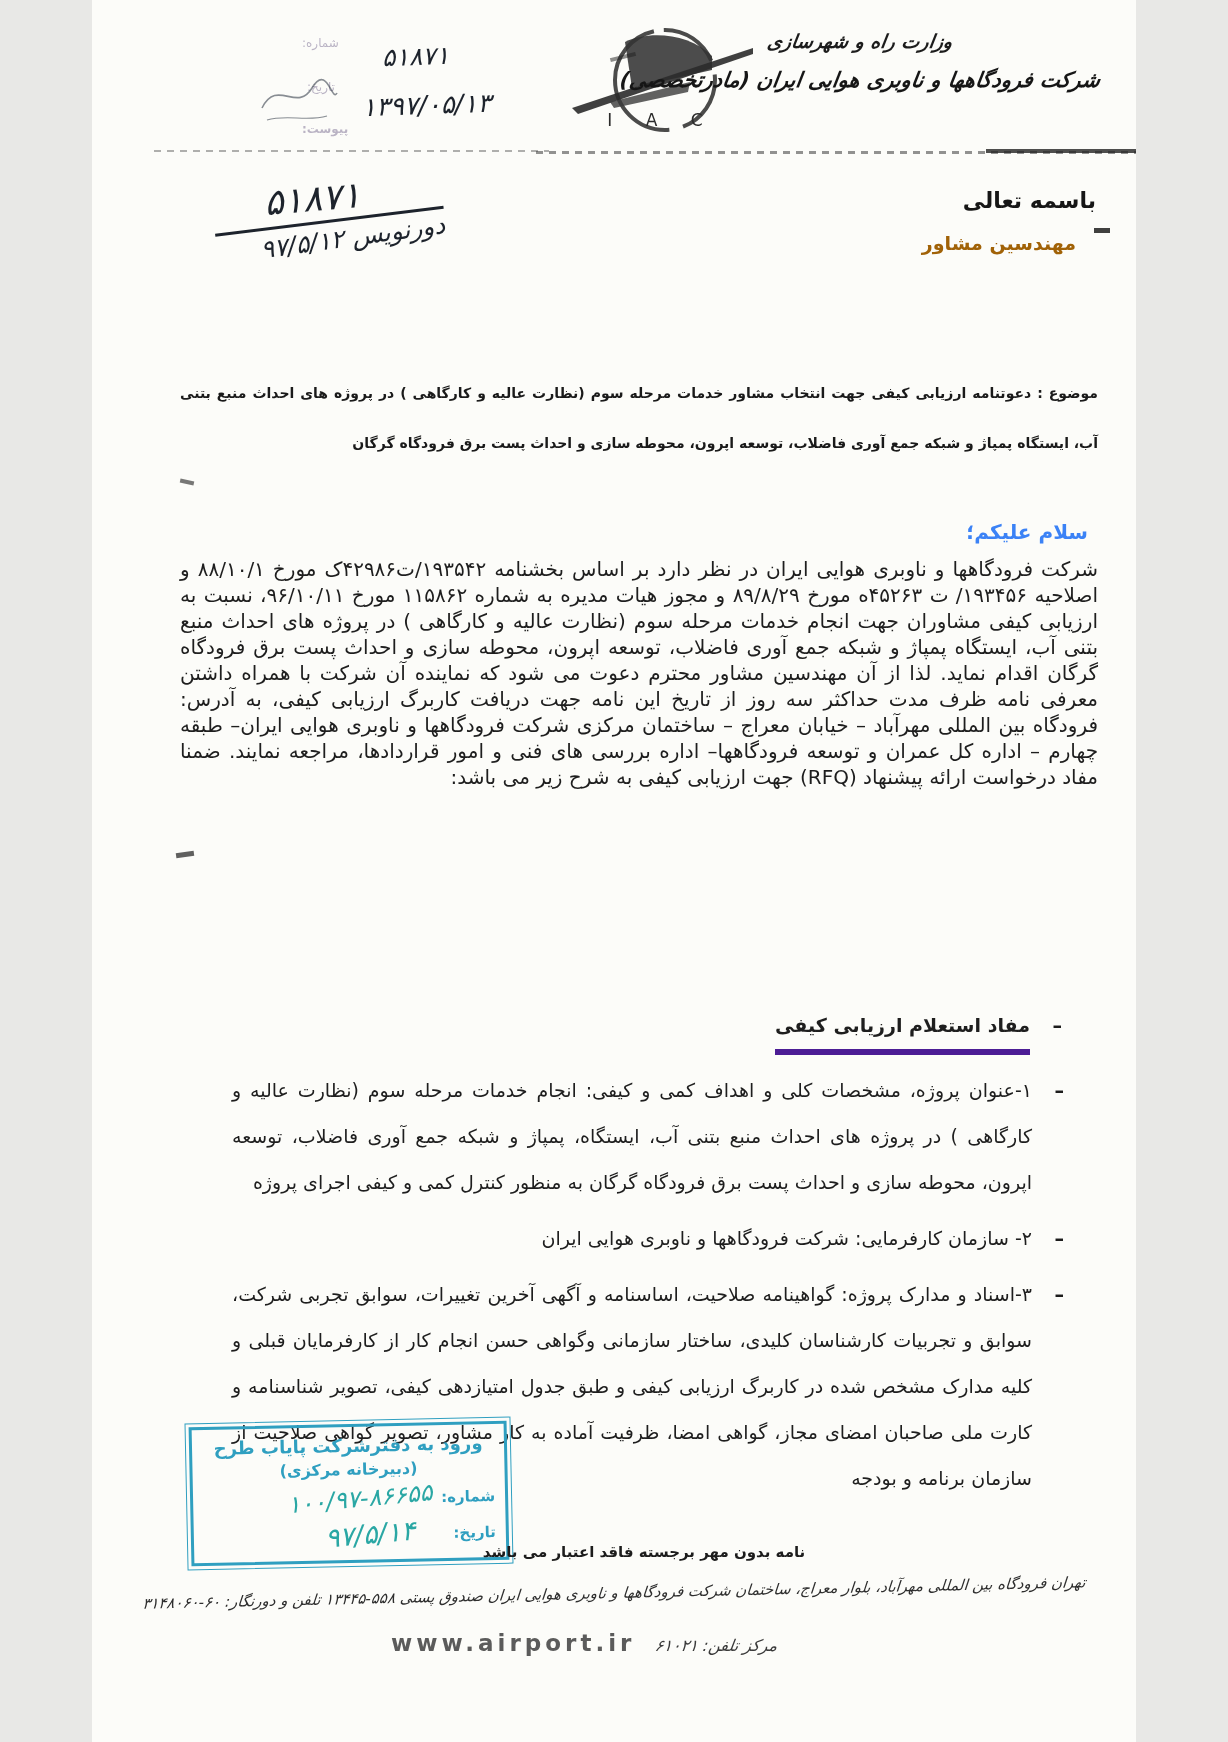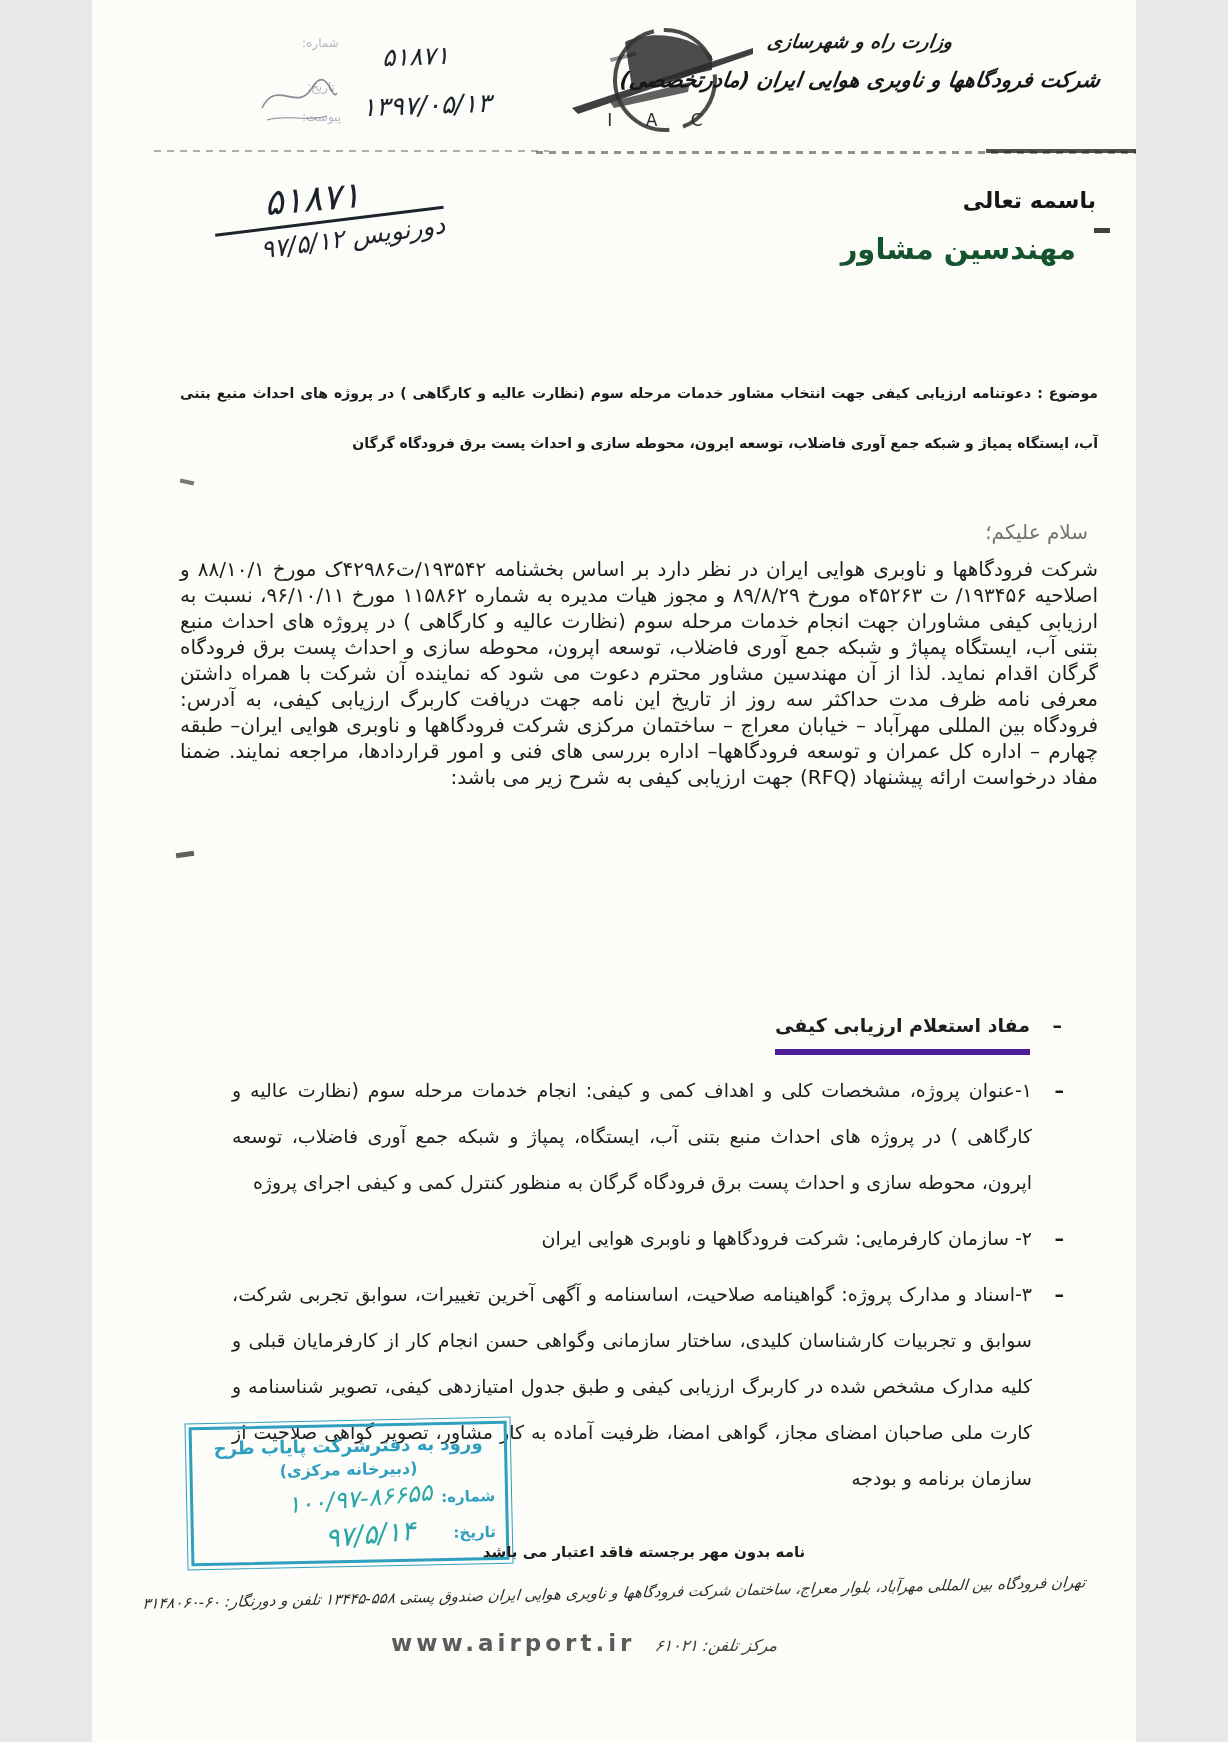--- a/index.html
+++ b/index.html
@@ -11,21 +11,21 @@
     font-family:"DejaVu Sans",sans-serif;
     color:#222;
     overflow:hidden;
     direction:rtl;
   }
   
   .ref-block{position:absolute;top:28px;left:60px;width:400px;height:120px;direction:rtl;}
   .ref-label{position:absolute;font-size:12px;color:#6b5d86;opacity:.45;letter-spacing:1px;}
   .ref-label.l1{top:8px;left:150px;}
   .ref-label.l2{top:52px;left:155px;}
-  .ref-label.l3{top:82px;left:150px;}
+  .ref-label.l3{top:94px;left:150px;font-weight:bold;}
   .hand{font-style:italic;color:#1d232c;}
   .ref-num{position:absolute;top:14px;left:230px;font-size:25px;letter-spacing:6px;transform:rotate(-2deg);}
   .ref-date{position:absolute;top:62px;left:210px;font-size:26px;letter-spacing:4px;transform:rotate(-2deg);}
   .scribble{position:absolute;top:40px;left:100px;opacity:.55;}
   .logo{position:absolute;top:22px;left:478px;width:185px;height:118px;}
   .letterhead{position:absolute;top:30px;right:16px;width:520px;text-align:center;}
   .letterhead .min{
     font-size:19px;font-weight:bold;font-style:italic;color:#1c1c1c;
     transform:skewX(-8deg);letter-spacing:1px;
   }
@@ -42,24 +42,24 @@
   .d1{top:228px;right:26px;width:16px;height:5px;opacity:.85;}
   .d2{top:480px;left:88px;width:14px;height:4px;opacity:.6;transform:rotate(12deg);}
   .d3{top:852px;left:84px;width:18px;height:5px;opacity:.7;transform:rotate(-8deg);}
   .d4{top:55px;right:500px;width:26px;height:4px;opacity:.5;transform:rotate(-14deg);}
   
   .bismillah{position:absolute;top:188px;left:0;right:40px;font-size:22px;font-weight:bold;color:#161616;}
   .copy-note{position:absolute;top:178px;left:92px;width:260px;transform:rotate(-5deg);}
   .copy-num{font-size:36px;letter-spacing:10px;display:block;text-align:center;}
   .copy-line{width:230px;height:3px;background:#1d232c;margin:2px 0 4px 6px;transform:rotate(-2deg);}
   .copy-txt{font-size:25px;letter-spacing:2px;display:block;transform:rotate(-3deg);}
-  .recipient{position:absolute;top:232px;right:60px;font-size:29px;font-weight:bold;color:#14532d;}
+  .recipient{position:absolute;top:232px;right:60px;font-size:19px;font-weight:bold;color:#a16207;}
   
   .subject{position:absolute;top:368px;right:38px;left:88px;font-size:14px;font-weight:bold;line-height:50px;text-align:justify;color:#1a1a1a;}
-  .salutation{position:absolute;top:520px;right:48px;font-size:20px;color:#737373;}
+  .salutation{position:absolute;top:520px;right:48px;font-size:20px;color:#3b82f6;font-weight:bold;}
   .body-par{position:absolute;top:556px;right:38px;left:88px;font-size:20px;line-height:26px;text-align:justify;color:#1e1e1e;}
   .rfq{position:absolute;top:1002px;right:100px;left:140px;font-size:19px;line-height:46px;color:#1e1e1e;}
   .rfq-head{display:inline-block;font-weight:bold;border-bottom:6px solid #4c1d95;padding-bottom:1px;position:relative;}
   .bullet-row{position:relative;padding-right:6px;}
   .bullet-row::before{content:"–";position:absolute;right:-26px;top:0;font-weight:bold;color:#1c1c1c;}
   .rfq ul{list-style:none;margin:12px 0 0 0;padding:0;}
   .rfq li{position:relative;margin-bottom:10px;text-align:justify;padding-right:4px;}
   .rfq li::before{content:"–";position:absolute;right:-28px;top:0;font-weight:bold;color:#1c1c1c;}
   
   .stamp{

